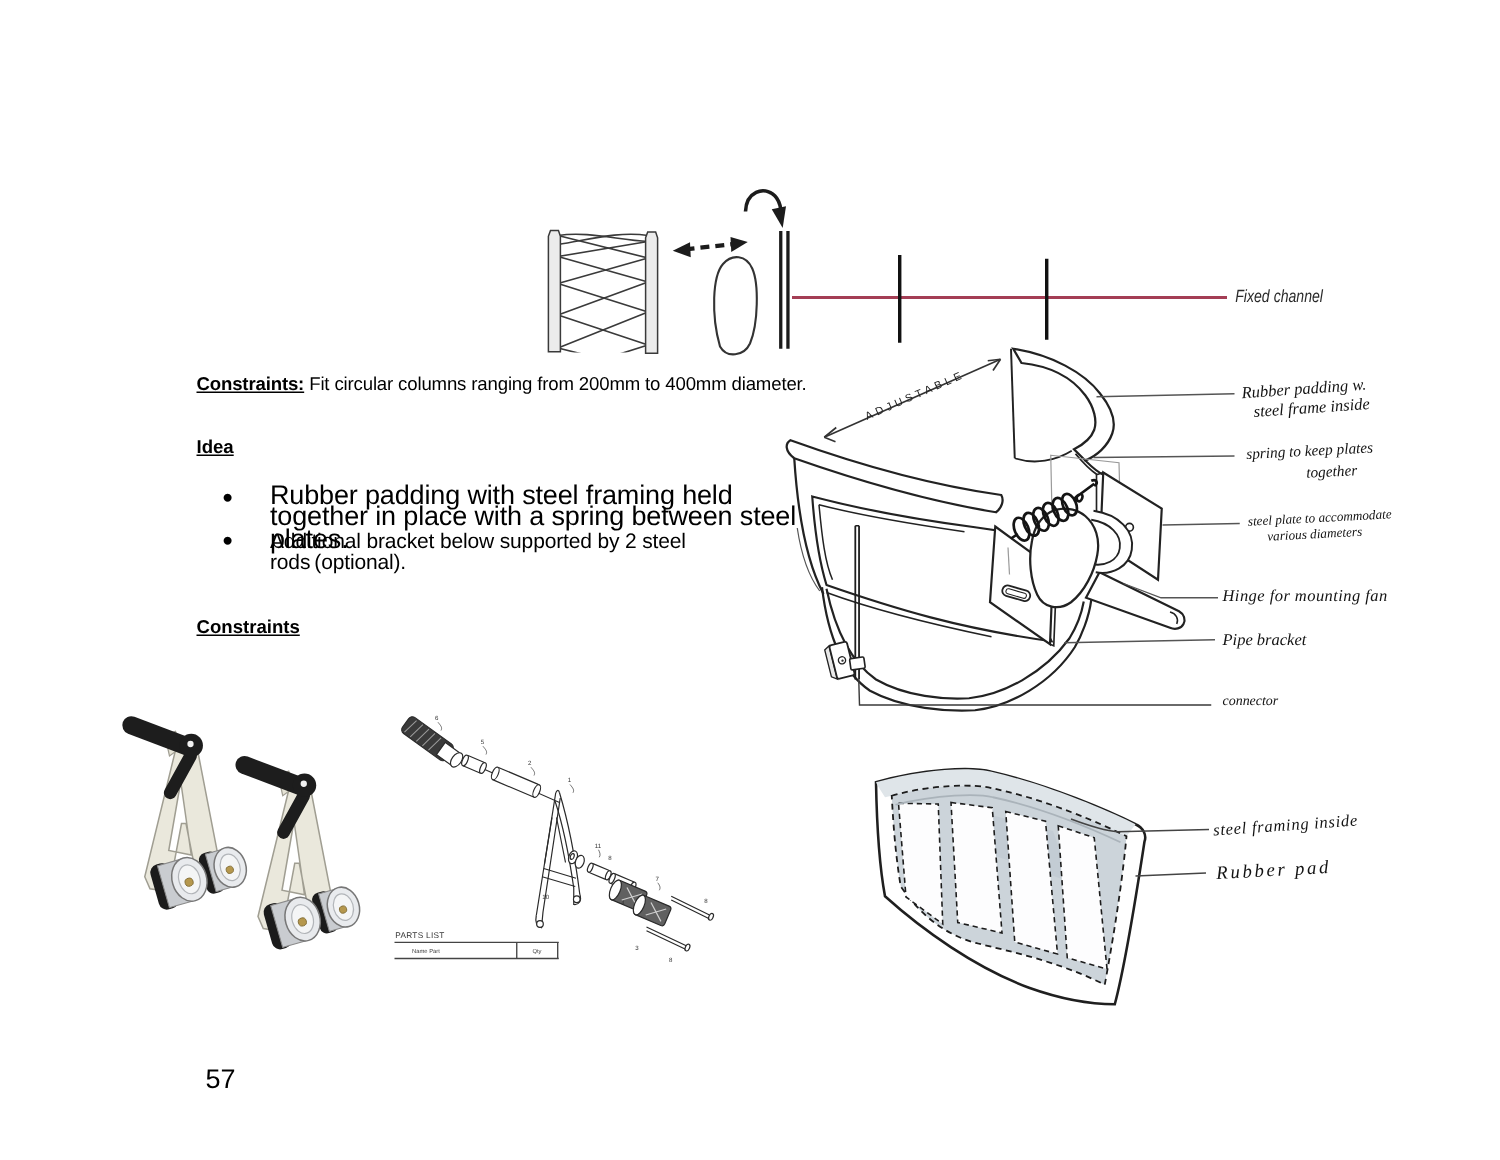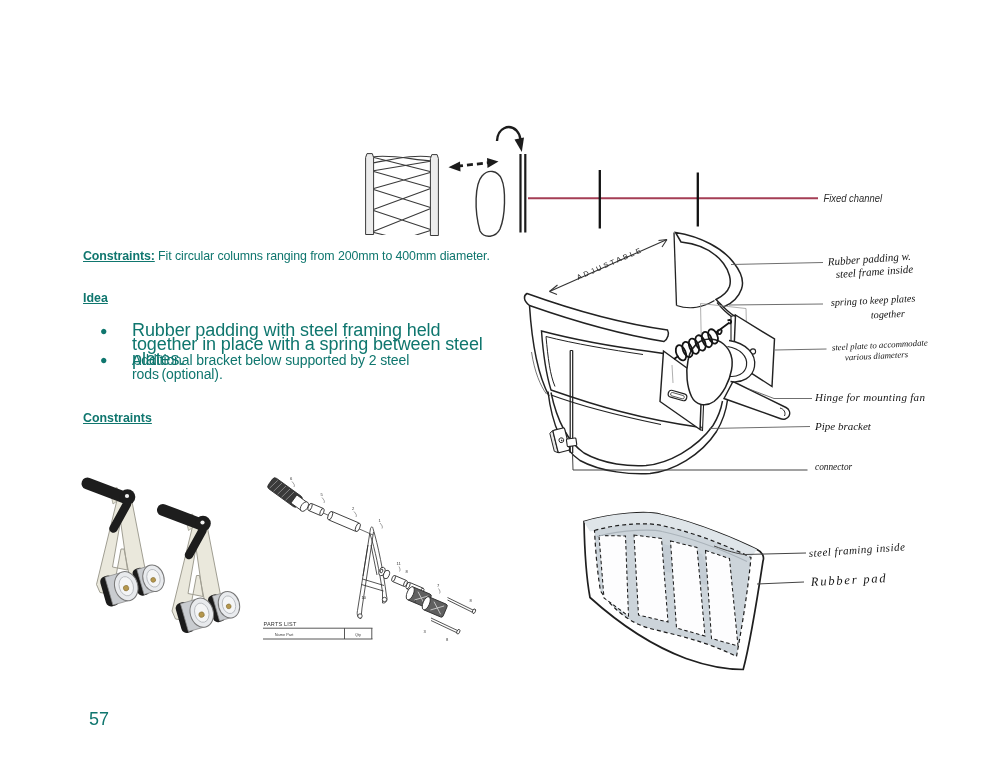--- a/index.html
+++ b/index.html
@@ -1,18 +1,18 @@
 <!DOCTYPE html>
 <html><head>
 <meta charset="utf-8">
 <style>
   html,body{margin:0;padding:0;}
   body{width:1000px;height:773px;position:relative;background:#ffffff;overflow:hidden;
        font-family:"Liberation Sans",sans-serif;}
-  .t{position:absolute;color:#0f766e;}
+  .t{position:absolute;color:#000000;margin-left:48px;}
   .hd{font-weight:bold;text-decoration:underline;font-size:12.4px;}
   svg{position:absolute;left:0;top:0;}
 </style>
 </head>
 <body>
 
 <div class="t" style="left:83px;top:249px;font-size:12.4px;letter-spacing:-0.1px;"><b style="text-decoration:underline;">Constraints:</b> Fit circular columns ranging from 200mm to 400mm diameter.</div>
 <div class="t hd" style="left:83px;top:291px;">Idea</div>
 <div class="t" style="left:100px;top:323.5px;font-size:12.4px;">●</div>
 <div class="t" style="left:132px;top:322.8px;width:352px;font-size:18px;line-height:14.4px;letter-spacing:-0.1px;">Rubber padding with steel framing held together in place with a spring between steel plates.</div>

